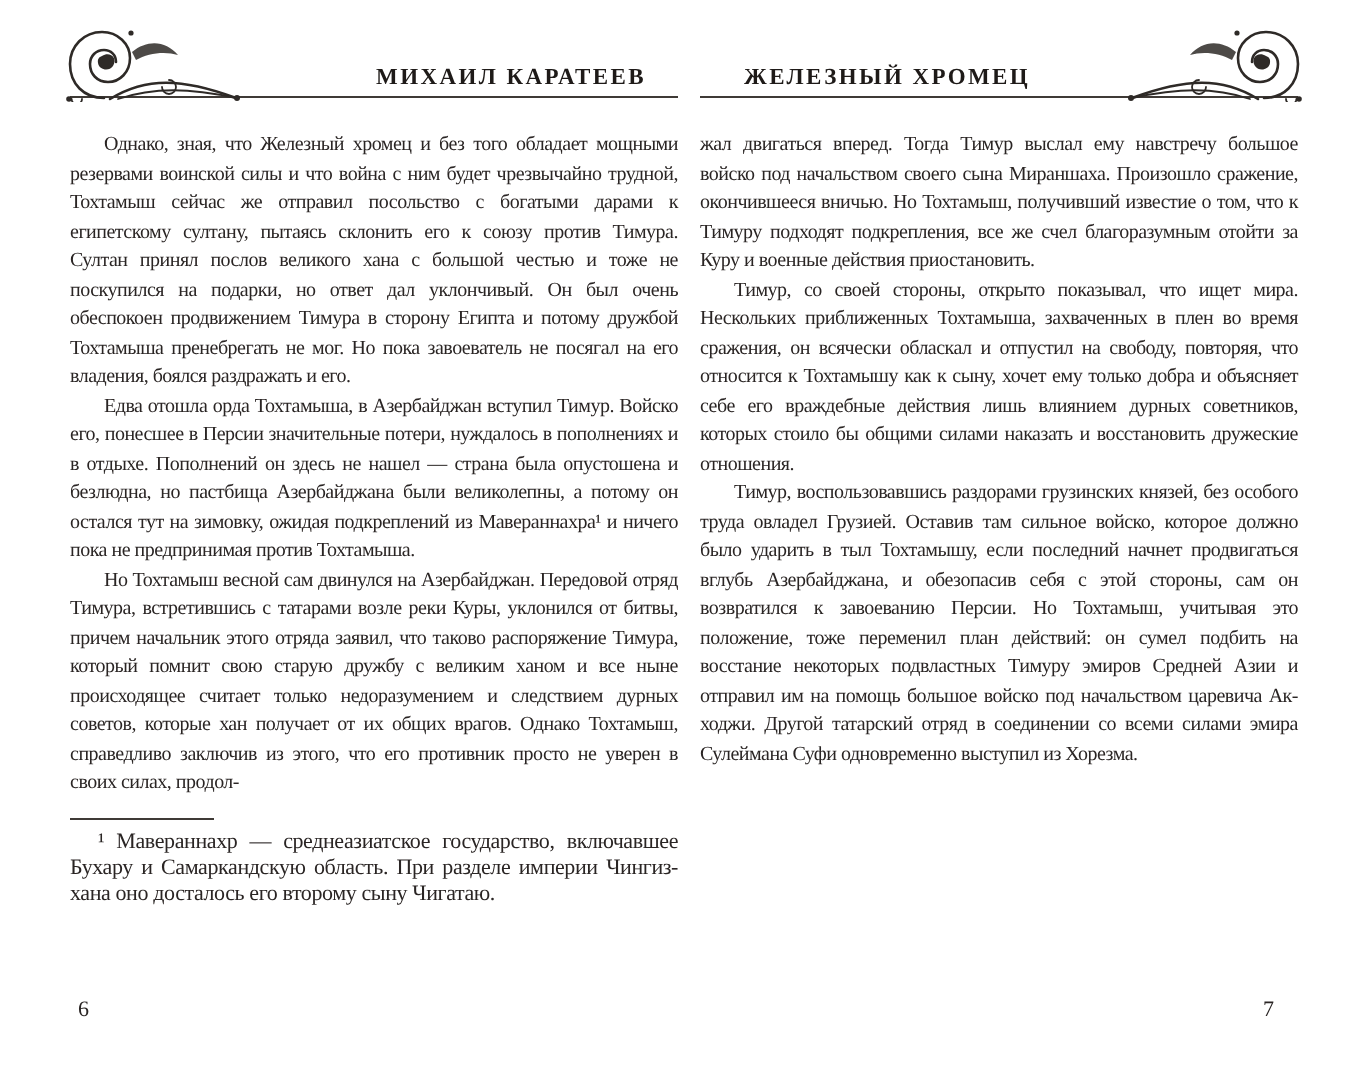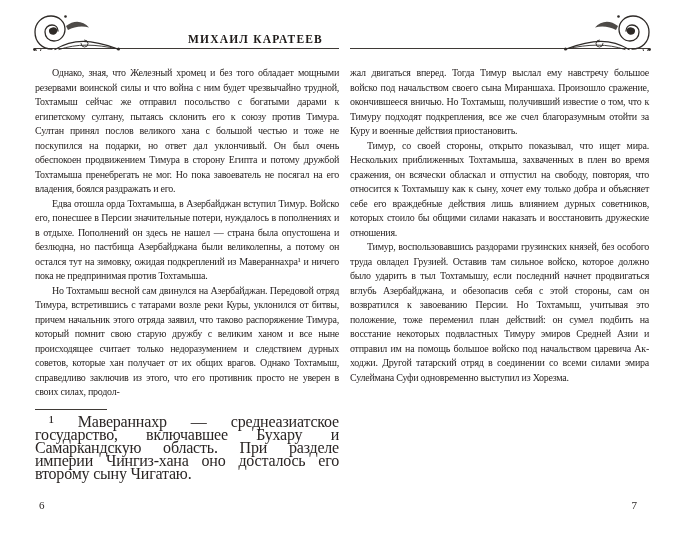--- a/index.html
+++ b/index.html
@@ -29,21 +29,21 @@
   .page-left .ornament{left:-6px;}
   .page-right .ornament{right:-6px;transform:scaleX(-1);}
 
   .page-body{margin-top:17px;font-size:10px;line-height:14.5px;
     letter-spacing:-0.25px;text-align:justify;}
   .page-body p{margin:0;text-indent:17px;}
   .page-body p.no-indent{text-indent:0;}
 
   .footnote{margin-top:9px;}
   .footnote-rule{width:72px;border-top:1px solid #3f3a36;height:0;margin-bottom:5px;}
-  .footnote-text{font-size:16px;line-height:13px;letter-spacing:-0.2px;
+  .footnote-text{font-size:11px;line-height:13px;letter-spacing:-0.2px;
     text-align:justify;text-indent:14px;color:#2a2524;}
 
   .page-number{
     position:absolute;top:499px;font-size:11px;color:#2a2524;
   }
   .page-left .page-number{left:4px;}
   .page-right .page-number{right:12px;}
 
   .orn-stroke{fill:none;stroke:#2e2a27;stroke-width:1.3;stroke-linecap:round;}
   .orn-thin{fill:none;stroke:#2e2a27;stroke-width:0.9;stroke-linecap:round;}
@@ -94,20 +94,21 @@
         <path class="orn-fill" d="M37 21 C45 14.5 54 15.5 60 22.5 C53.5 20.5 45 21.5 39 25 Z" opacity="0.85"></path>
         <path class="orn-stroke" d="M26 44.5 C44 33.5 62 34 89 44"></path>
         <path class="orn-thin" d="M30 44.5 C48 38.5 66 39 89 44"></path>
         <path class="orn-thin" d="M52 38.5 a3.5 3.5 0 1 0 3.5 -3.5"></path>
         <path class="orn-thin" d="M12 44.5 a2.6 2.6 0 1 1 -5.2 0"></path>
         <circle class="orn-fill" cx="5.5" cy="44.5" r="1.4"></circle>
         <circle class="orn-fill" cx="89.5" cy="44" r="1.5"></circle>
         <circle class="orn-fill" cx="36.5" cy="11.5" r="1.3"></circle>
       </svg>
     </span>
+    <span class="header-title">ЖЕЛЕЗНЫЙ ХРОМЕЦ</span>
   </div>
 
   <div class="page-body">
       <p class="no-indent">жал двигаться вперед. Тогда Тимур выслал ему навстречу большое войско под начальством своего сына Мираншаха. Произошло сражение, окончившееся вничью. Но Тохтамыш, получивший известие о том, что к Тимуру подходят подкрепления, все же счел благоразумным отойти за Куру и военные действия приостановить.</p>
       <p>Тимур, со своей стороны, открыто показывал, что ищет мира. Нескольких приближенных Тохтамыша, захваченных в плен во время сражения, он всячески обласкал и отпустил на свободу, повторяя, что относится к Тохтамышу как к сыну, хочет ему только добра и объясняет себе его враждебные действия лишь влиянием дурных советников, которых стоило бы общими силами наказать и восстановить дружеские отношения.</p>
       <p>Тимур, воспользовавшись раздорами грузинских князей, без особого труда овладел Грузией. Оставив там сильное войско, которое должно было ударить в тыл Тохтамышу, если последний начнет продвигаться вглубь Азербайджана, и обезопасив себя с этой стороны, сам он возвратился к завоеванию Персии. Но Тохтамыш, учитывая это положение, тоже переменил план действий: он сумел подбить на восстание некоторых подвластных Тимуру эмиров Средней Азии и отправил им на помощь большое войско под начальством царевича Ак-ходжи. Другой татарский отряд в соединении со всеми силами эмира Сулеймана Суфи одновременно выступил из Хорезма.</p>
     </div>
 
   <div class="page-number">7</div>
 </div>

